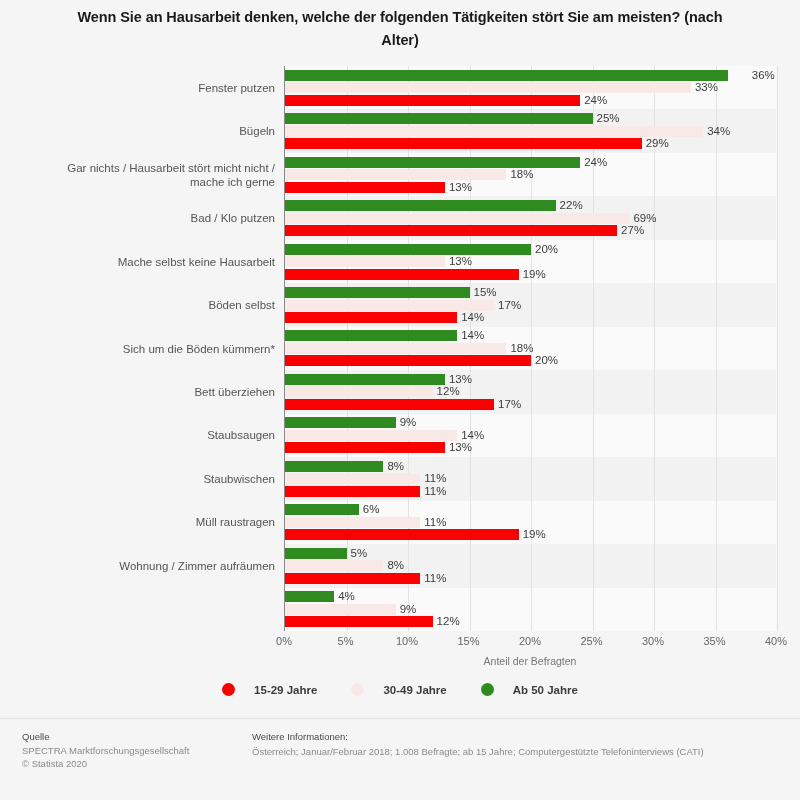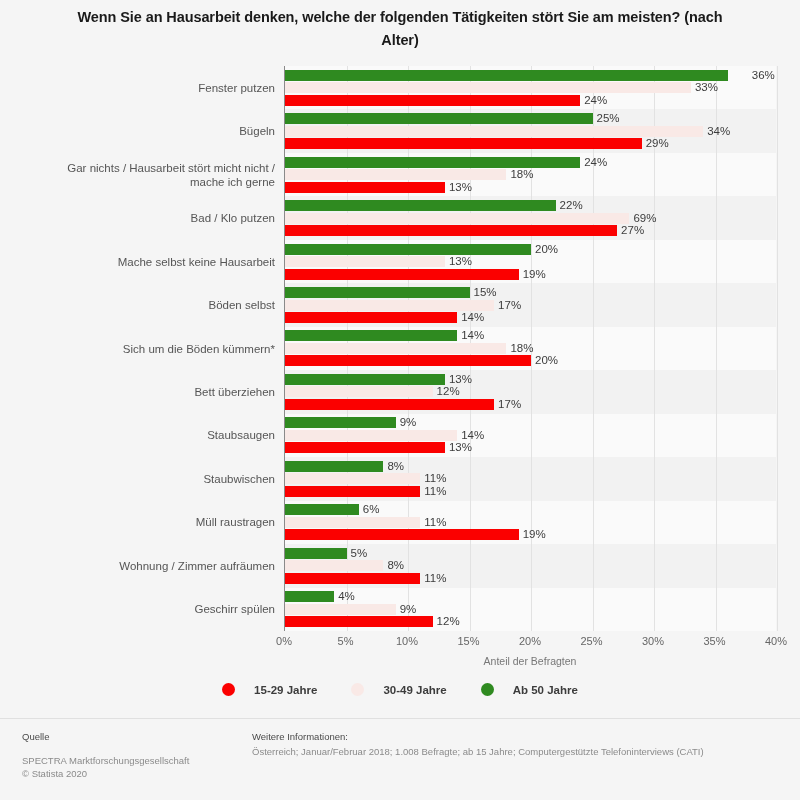--- a/index.html
+++ b/index.html
@@ -94,21 +94,21 @@
   }
   .leg-text{font-size:11.5px;color:#3c3c3c;font-weight:bold;}
 
   
   .rule{
     position:absolute;left:0;top:718px;width:800px;height:1px;
     background:#e0e0e0;
   }
   .footer-left{position:absolute;left:22px;top:731px;width:230px;}
   .footer-right{position:absolute;left:252px;top:731px;width:530px;}
-  .f-head{font-size:9.5px;color:#4a4a4a;font-weight:normal;margin-bottom:12px;}
+  .f-head{font-size:9.5px;color:#4a4a4a;font-weight:normal;margin-bottom:2px;}
   .f-line{font-size:9.5px;color:#8b8b8b;line-height:13px;}
   .f-head-b{font-size:9.5px;color:#4a4a4a;margin-bottom:3px;}
 </style>
 </head>
 <body>
 
 <div id="stage">
 
   <div class="title">Wenn Sie an Hausarbeit denken, welche der folgenden Tätigkeiten stört Sie am meisten? (nach Alter)</div>
 
@@ -240,21 +240,20 @@
 mache ich gerne</div>
       <div class="cat" style="top: 145.115px;">Bad / Klo putzen</div>
       <div class="cat" style="top: 188.577px;">Mache selbst keine Hausarbeit</div>
       <div class="cat" style="top: 232.038px;">Böden selbst</div>
       <div class="cat" style="top: 275.5px;">Sich um die Böden kümmern*</div>
       <div class="cat" style="top: 318.962px;">Bett überziehen</div>
       <div class="cat" style="top: 362.423px;">Staubsaugen</div>
       <div class="cat" style="top: 405.885px;">Staubwischen</div>
       <div class="cat" style="top: 449.346px;">Müll raustragen</div>
       <div class="cat" style="top: 492.808px;">Wohnung / Zimmer aufräumen</div>
-      <div class="cat" style="top: 536.269px;">Geschirr spülen</div>
     </div>
 
   <div class="xticks" id="xticks">
       <div class="xtick" style="left: 0px;">0%</div>
       <div class="xtick" style="left: 61.5px;">5%</div>
       <div class="xtick" style="left: 123px;">10%</div>
       <div class="xtick" style="left: 184.5px;">15%</div>
       <div class="xtick" style="left: 246px;">20%</div>
       <div class="xtick" style="left: 307.5px;">25%</div>
       <div class="xtick" style="left: 369px;">30%</div>

